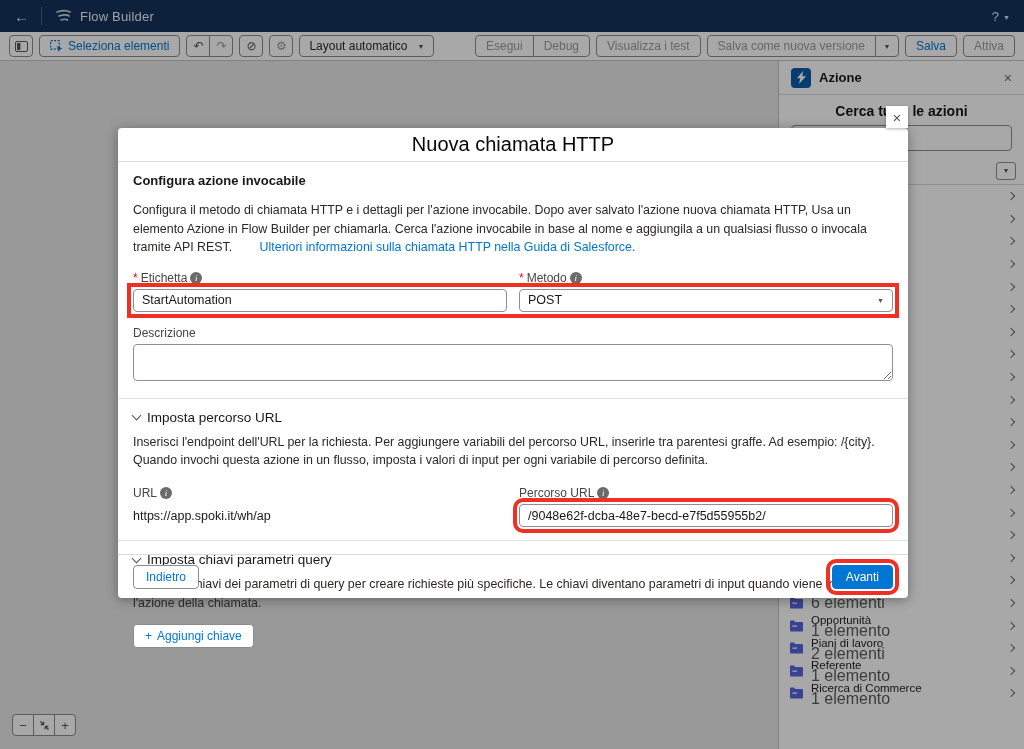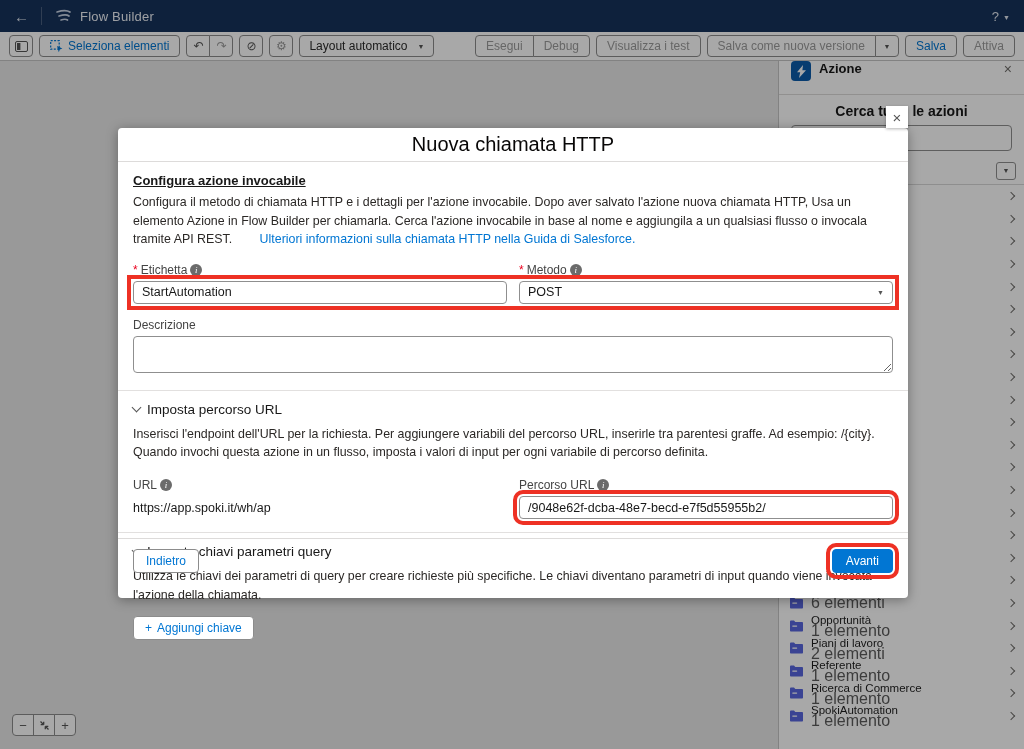--- a/index.html
+++ b/index.html
@@ -33,21 +33,21 @@
   
   .main { display:flex; height:688px; }
   .canvas { flex:1; background:#e9e9e9; position:relative; }
   .zoomctrl { position:absolute; left:12px; bottom:13px; display:flex; }
   .zoomctrl .btn { width:22px; height:22px; padding:0; border-radius:0; margin-left:-1px; color:#555; font-size:13px; }
   .zoomctrl .btn:first-child { border-radius:4px 0 0 4px; margin-left:0; }
   .zoomctrl .btn:last-child { border-radius:0 4px 4px 0; }
 
   
   .sidebar { width:246px; background:#fff; border-left:1px solid #c5c5c5; display:flex; flex-direction:column; }
-  .sb-header { height:34px; display:flex; align-items:flex-start; padding:0 12px; border-bottom:1px solid #dddbda; gap:8px; }
+  .sb-header { height:34px; display:flex; align-items:center; padding:0 12px; border-bottom:1px solid #dddbda; gap:8px; }
   .bolt { width:20px; height:20px; border-radius:4px; background:#0b5cab; display:flex; align-items:center; justify-content:center; }
   .sb-title { font-size:13px; font-weight:bold; color:#181818; flex:1; }
   .sb-close { color:#706e6b; font-size:14px; cursor:pointer; }
   .sb-search-h { text-align:center; font-size:14px; font-weight:bold; color:#181818; padding:8px 0 6px; }
   .sb-search { margin:0 12px 6px; height:26px; border:1px solid #8f8f8f; border-radius:4px; background:#fff; width:auto;
                font-size:12px; padding:0 8px; font-family:inherit; }
   .sb-filter { height:28px; display:flex; align-items:center; justify-content:flex-end; padding:0 8px; border-bottom:1px solid #d8d8d8; }
   .filter-btn { width:20px; height:18px; border:1px solid #8f8f8f; border-radius:3px; background:#fff; display:flex;
                 align-items:center; justify-content:center; cursor:pointer; }
   .sb-list { flex:1; overflow:hidden; }
@@ -62,21 +62,21 @@
   
   .backdrop { position:absolute; left:0; top:0; width:1024px; height:749px; background:rgba(0,0,0,.34); z-index:10; }
   .modal { position:absolute; left:118px; top:128px; width:790px; height:470px; background:#fff; border-radius:4px;
            box-shadow:0 2px 12px rgba(0,0,0,.35); z-index:20; }
   .modal-close { position:absolute; top:-22px; right:0; width:22px; height:22px; background:#fff; color:#555;
                  display:flex; align-items:center; justify-content:center; font-size:15px; cursor:pointer;
                  box-shadow:0 1px 3px rgba(0,0,0,.3); }
   .modal-header { height:34px; border-bottom:1px solid #dddbda; display:flex; align-items:center; justify-content:center; }
   .modal-title { font-size:20px; color:#080707; }
   .modal-body { padding:11px 15px 0; }
-  .modal h3 { font-size:13px; color:#181818; margin-bottom:5px;text-decoration:underline; }
+  .modal h3 { font-size:13px; color:#181818; margin-bottom:13px; }
   .modal p { font-size:12.4px; line-height:1.5; color:#2b2826; }
   .modal a { color:#0176d3; text-decoration:none; cursor:pointer;padding-left:24px; }
   .two-col { display:flex; gap:12px; }
   .two-col > div { flex:1; }
   .fld-label { display:flex; align-items:center; gap:3px; font-size:12px; color:#444; margin:14px 0 4px; }
   .req { color:#ea001e; }
   .info-icon { width:12px; height:12px; border-radius:50%; background:#6b6b6b; color:#fff; font-size:9px; font-style:italic;
                font-family:"Liberation Serif",serif; display:inline-flex; align-items:center; justify-content:center; }
   .inp { height:23px; width:100%; border:1px solid #8f8f8f; border-radius:4px; font-size:12.5px; padding:0 8px;
          font-family:inherit; color:#181818; background:#fff; }
@@ -84,21 +84,21 @@
          color:#181818; padding:0 8px; cursor:pointer; }
   .sel .caret-down { margin-left:auto; }
   .annotate { outline:4px solid #ee3124; outline-offset:2px; }
   .textarea { height:37px; width:100%; border:1px solid #8f8f8f; border-radius:4px; resize:vertical; font-family:inherit; }
   .sect-rule { border:0; border-top:1px solid #e2e0df; margin:13px -15px 0; }
   .sect-head { display:flex; align-items:center; gap:7px; font-size:13.5px; color:#181818; margin:11px 0 8px; cursor:pointer; }
   .chev-down { width:7px; height:7px; border-left:1.5px solid #555; border-bottom:1.5px solid #555; transform:rotate(-45deg); margin-top:-3px; }
   .static-val { font-size:12.5px; color:#181818; padding-top:5px; }
   .addkey-btn { margin-top:12px; height:24px; display:inline-flex; align-items:center; gap:5px; border:1px solid #8c8c8c;
                 border-radius:4px; background:#fff; color:#0176d3; font-size:12px; padding:0 11px; cursor:pointer; }
-  .modal-footer { position:absolute; left:0; right:0; bottom:16px; height:44px; border-top:1px solid #dddbda;
+  .modal-footer { position:absolute; left:0; right:0; bottom:0; height:44px; border-top:1px solid #dddbda;
                   display:flex; align-items:center; padding:0 15px; border-radius:0 0 4px 4px; }
   .btn-neutral { height:24px; border:1px solid #8c8c8c; border-radius:4px; background:#fff; color:#0176d3; font-size:12px;
                  padding:0 12px; cursor:pointer; }
   .btn-brand { height:24px; border:1px solid #0176d3; border-radius:4px; background:#0176d3; color:#fff; font-size:12px;
                padding:3px 13px; cursor:pointer; margin-left:auto; }
 
   svg { display:block; }
 </style>
 </head>
 <body>
@@ -466,31 +466,20 @@
       <path d="M1 1.6 C1 1 1.5 .5 2.1 .5 H5 l1.3 1.6 H13 c.6 0 1 .5 1 1.1 v7.2 c0 .6-.4 1.1-1 1.1 H2.1 C1.5 11.5 1 11 1 10.4 Z" fill="#5867e0"></path>
       <rect x="3.2" y="5.4" width="5" height="1.3" rx=".6" fill="#fff"></rect>
     </svg>
     <span class="txt">
       <div class="lbl">Ricerca di Commerce</div>
       <div class="cnt">1 elemento</div>
     </span>
     <span class="chev"></span>
   </div>
 
-  <div class="sb-row">
-    <svg width="15" height="12" viewBox="0 0 15 12">
-      <path d="M1 1.6 C1 1 1.5 .5 2.1 .5 H5 l1.3 1.6 H13 c.6 0 1 .5 1 1.1 v7.2 c0 .6-.4 1.1-1 1.1 H2.1 C1.5 11.5 1 11 1 10.4 Z" fill="#5867e0"></path>
-      <rect x="3.2" y="5.4" width="5" height="1.3" rx=".6" fill="#fff"></rect>
-    </svg>
-    <span class="txt">
-      <div class="lbl">SpokiAutomation</div>
-      <div class="cnt">1 elemento</div>
-    </span>
-    <span class="chev"></span>
-  </div>
 </div>
   </div>
 </div>
 
 <div class="backdrop"></div>
 
 <div class="modal">
   <div class="modal-close">×</div>
   <div class="modal-header">
     <span class="modal-title">Nuova chiamata HTTP</span>

